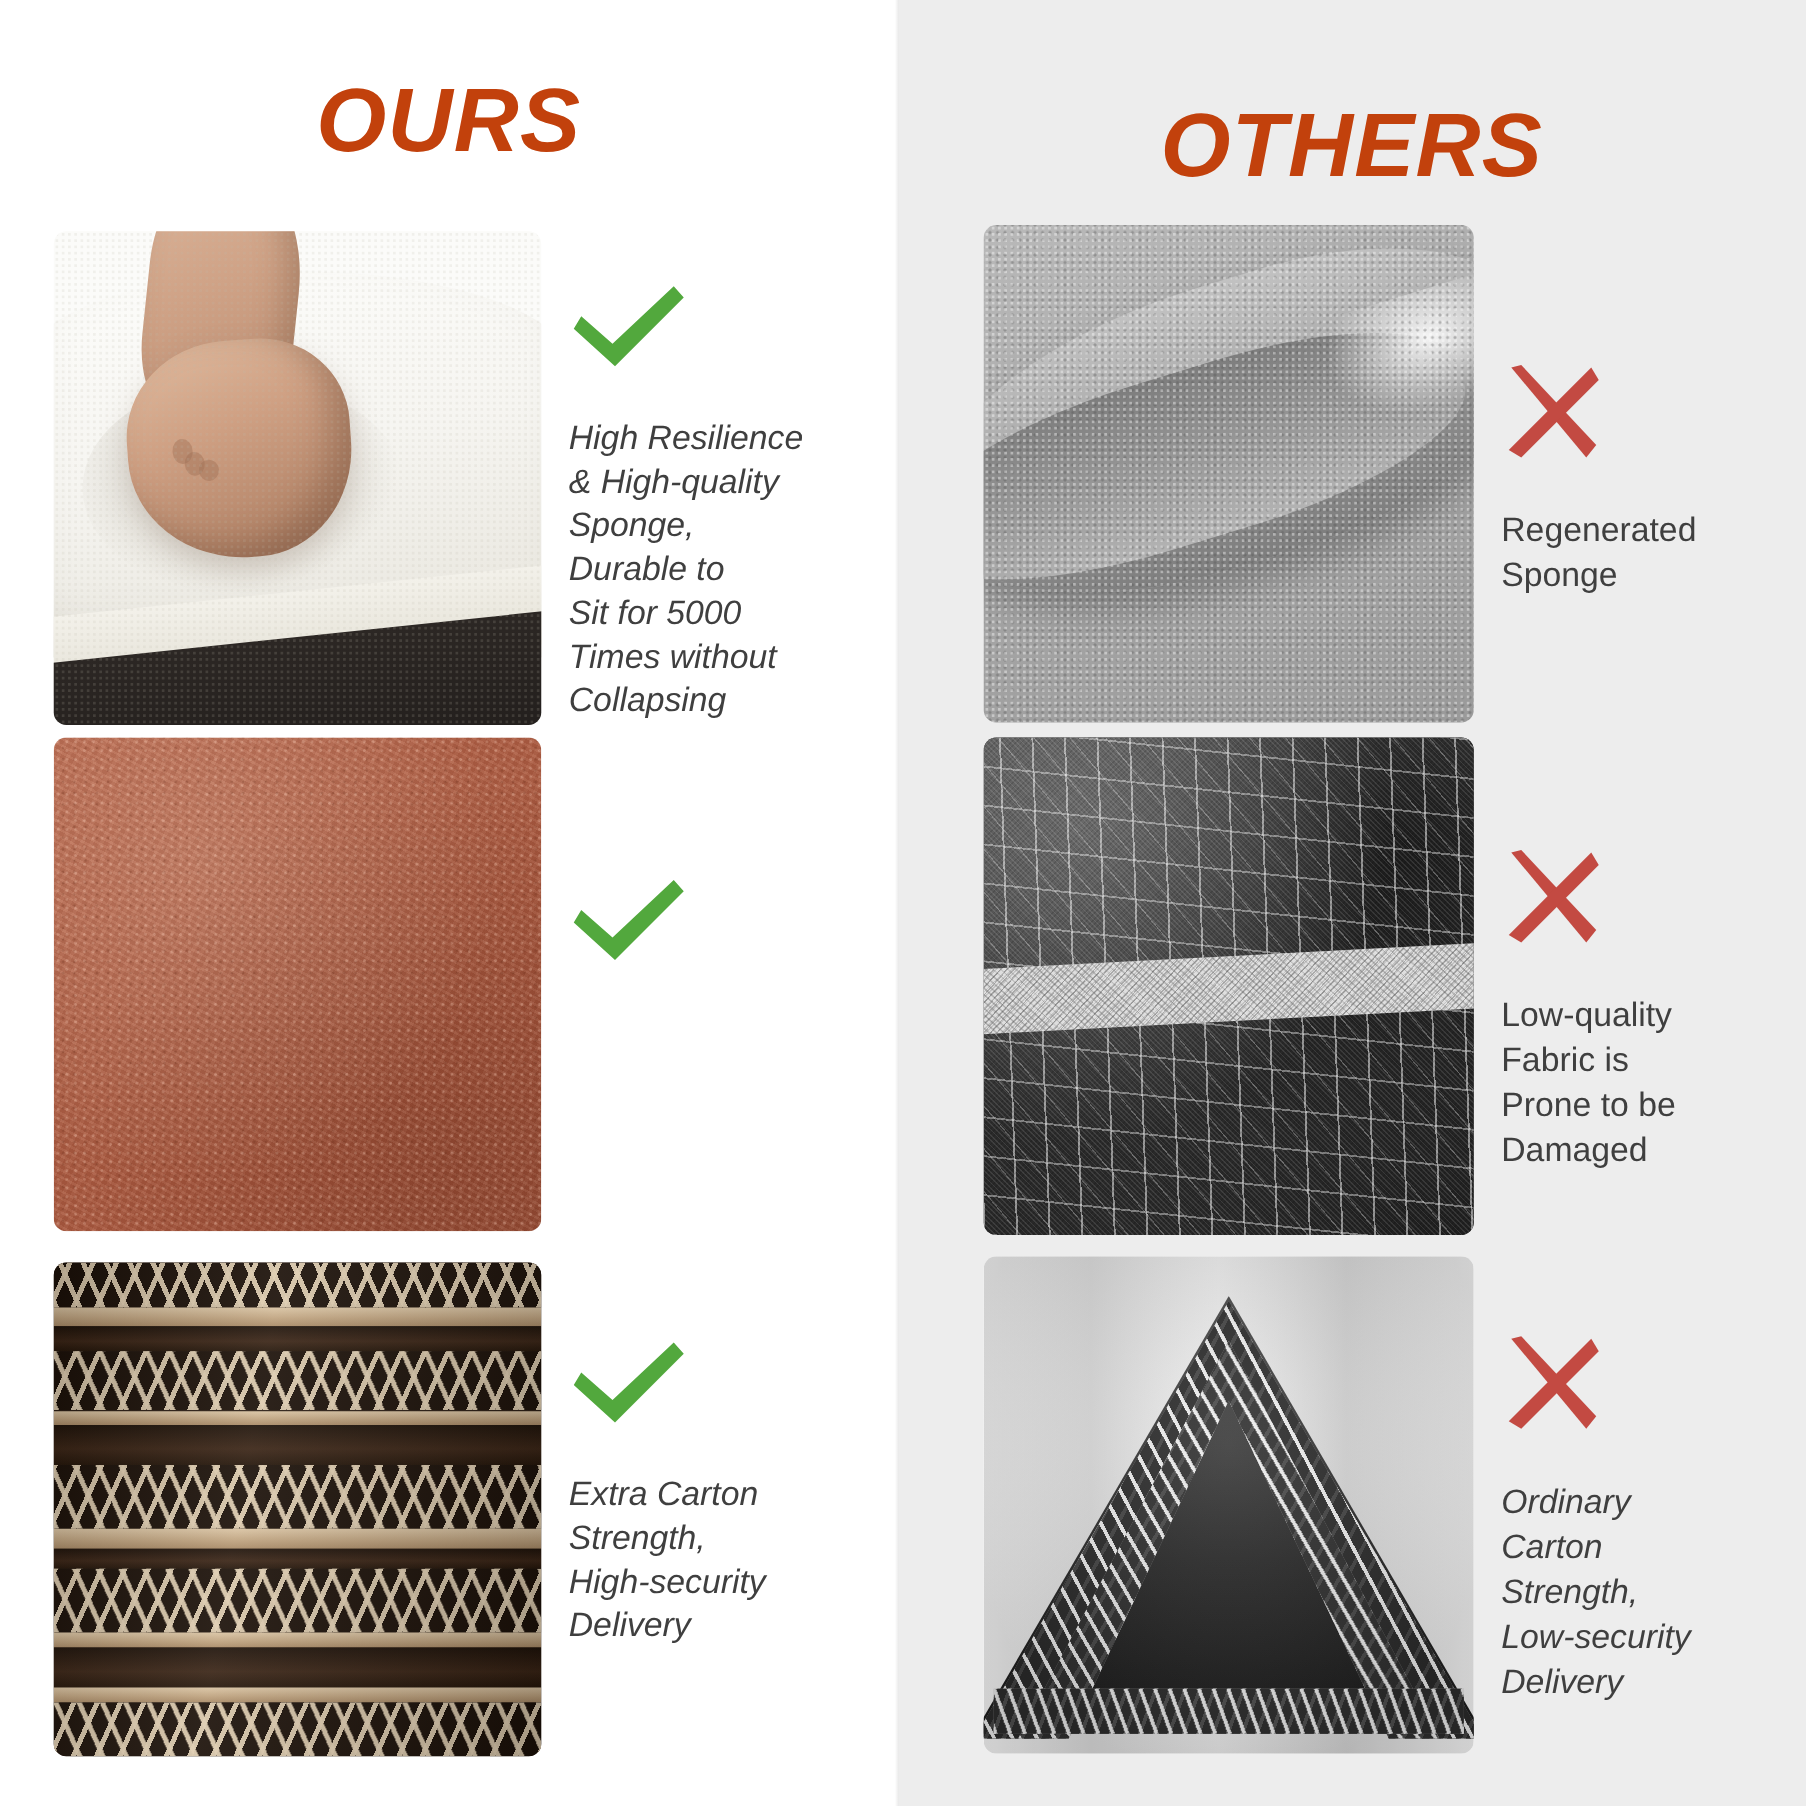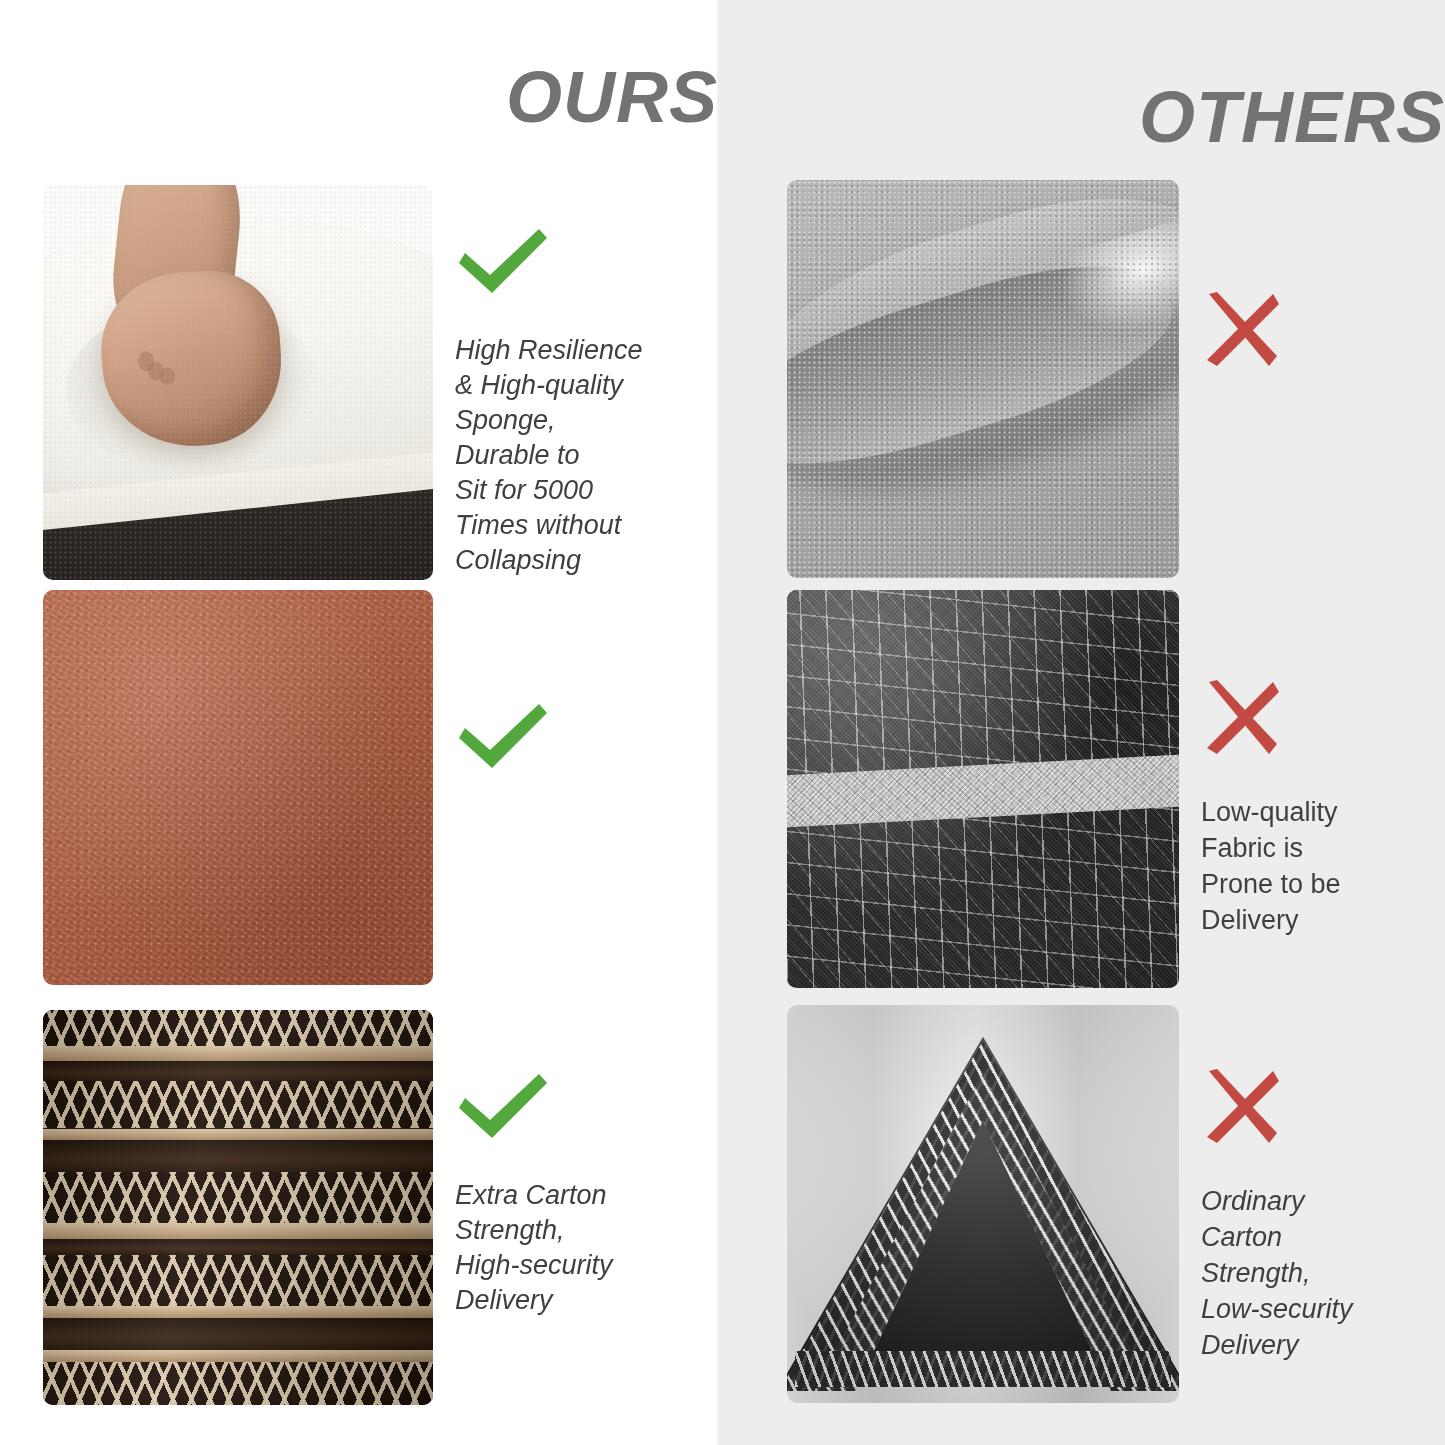--- a/index.html
+++ b/index.html
@@ -15,21 +15,21 @@
   .panel { position:absolute; top:0; height:1445px; }
   .panel-ours   { left:0;     width:718px;  background:#ffffff; }
   .panel-others { left:718px; width:727px;  background:#ededed; }
   .panel-divider{ position:absolute; left:716px; top:0; width:3px; height:1445px;
                   background:linear-gradient(to right,#ffffff,#f4f4f4,#e9e9e9); }
 
   
   .heading {
     position:absolute; top:52px; height:90px;
     font-size:72px; font-weight:bold; font-style:italic;
-    color:#737373; letter-spacing:1px; line-height:90px; text-align:right;
+    color:#c2410c; letter-spacing:1px; line-height:90px; text-align:center;
   }
   .heading-ours   { left:0;   width:718px; }
   .heading-others { left:718px; width:727px;margin-top:20px; }
 
   
   .row { position:absolute; display:flex; align-items:flex-start; }
   .row-ours   { left:43px;  width:660px;font-style:italic; }
   .row-others { left:787px; width:640px; }
 
   .row-o1 { top:185px; }
@@ -330,39 +330,41 @@
     <div class="gs-sheet"></div>
       <div class="gs-fold"></div>
     <div class="gs-hilite"></div>
       <div class="gs-grain"></div>
   </div>
   <div class="info-right">
     <svg class="mark" width="80" height="80" viewBox="0 0 80 80">
       <path d="M8 4 L16 2 L76 66 L68 76 Z" fill="#c34a42"></path>
       <path d="M72 4 L78 14 L16 76 L6 70 Z" fill="#c34a42"></path>
     </svg>
+    <div class="caption-right">Regenerated
+Sponge</div>
   </div>
 </div>
 
 <div class="row row-others row-t2">
   <div class="thumb thumb-sm img-crackfab">
     <div class="cf-base"></div>
       <div class="cf-cracks"></div>
     <div class="cf-band"></div>
       <div class="cf-mesh"></div>
   </div>
   <div class="info-right" style="padding-top:88px;">
     <svg class="mark" width="80" height="80" viewBox="0 0 80 80">
       <path d="M8 4 L16 2 L76 66 L68 76 Z" fill="#c34a42"></path>
       <path d="M72 4 L78 14 L16 76 L6 70 Z" fill="#c34a42"></path>
     </svg>
     <div class="caption-right">Low-quality
 Fabric is
 Prone to be
-Delivery</div>
+Damaged</div>
   </div>
 </div>
 
 <div class="row row-others row-t3">
   <div class="thumb thumb-sm img-gcarton">
     <div class="gc-bg"></div>
       <div class="gc-tri"></div>
     <div class="gc-wall"></div>
       <div class="gc-wall2"></div>
     <div class="gc-base"></div>

